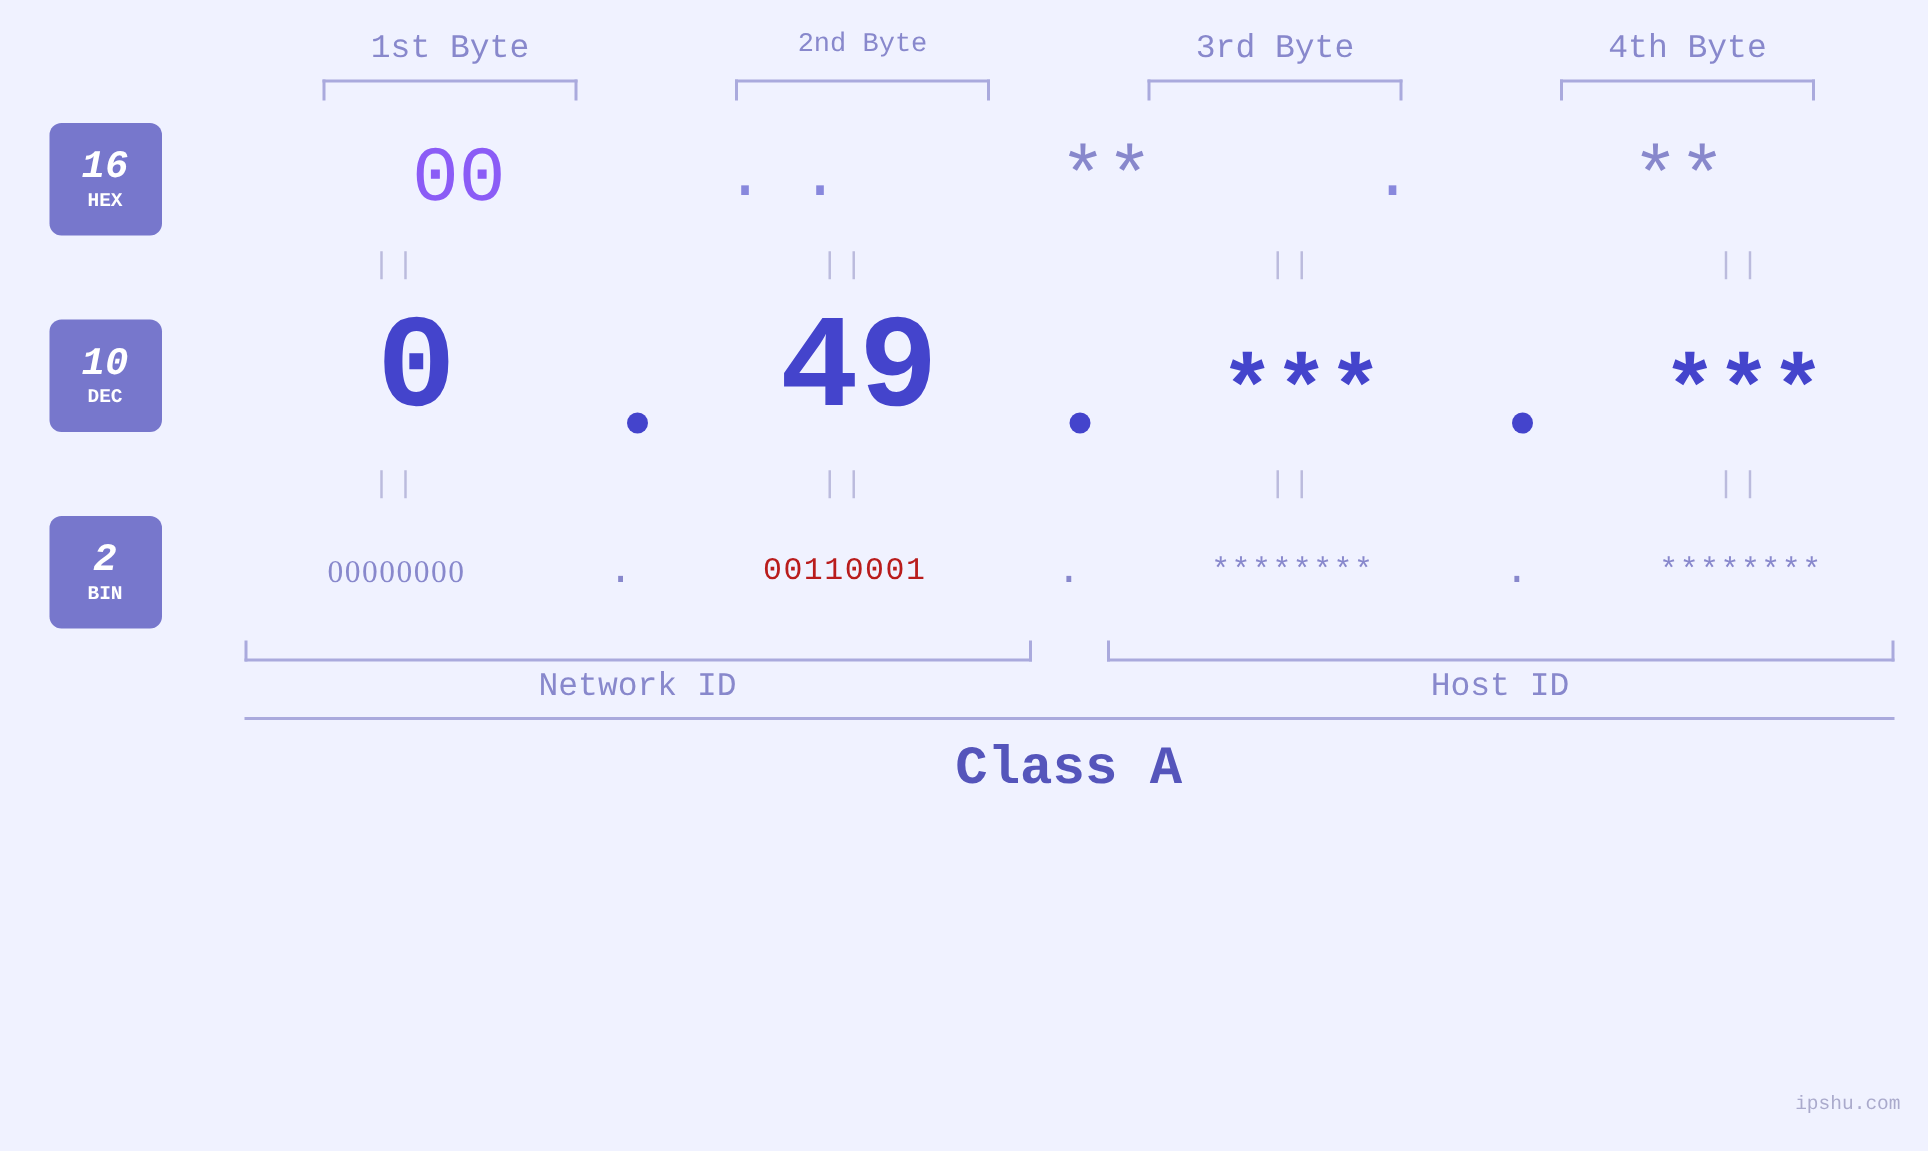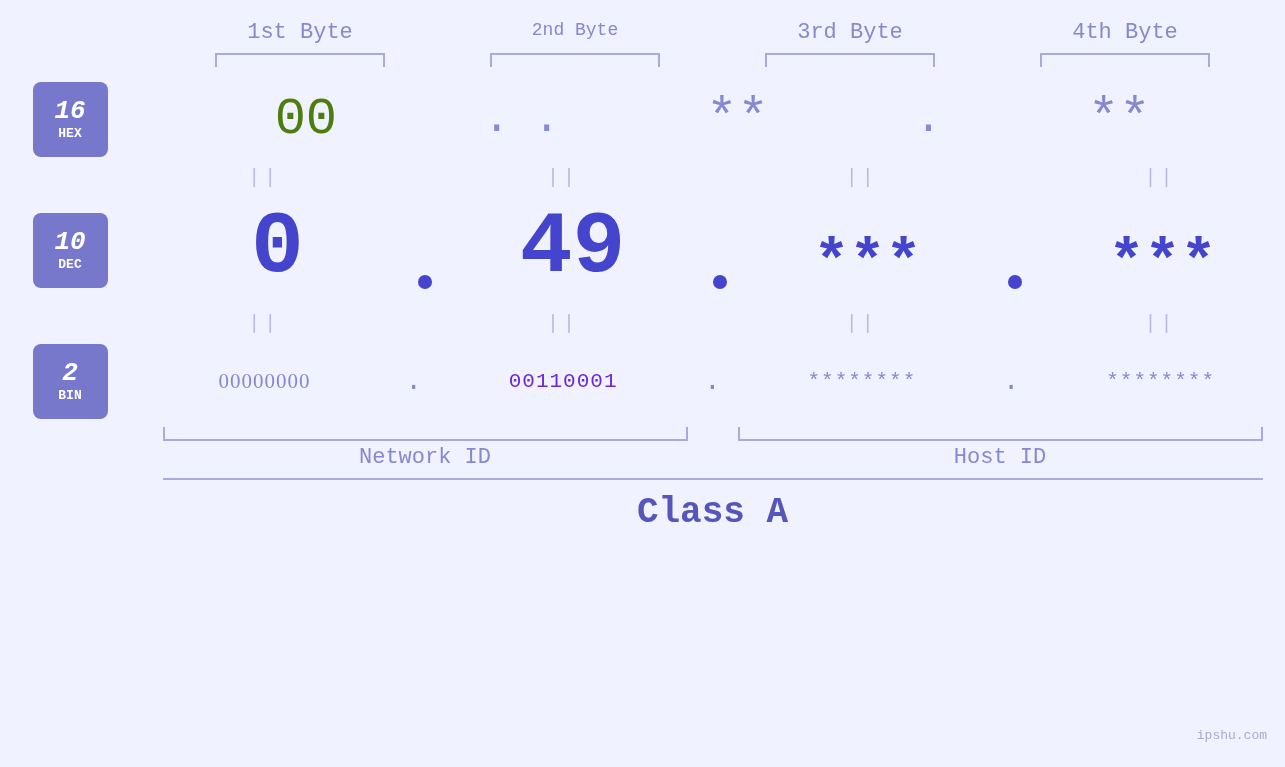--- a/index.html
+++ b/index.html
@@ -111,21 +111,21 @@
 
   <div class="row-group" style="height:80px; margin-top:4px;">
     <div class="badge-slot">
       <div class="badge">
         <span class="badge-num">16</span>
         <span class="badge-label">HEX</span>
       </div>
     </div>
     <div class="four-cells">
       <div class="value-cell">
-        <span style="font-size:52px; color:#4d7c0f; font-family:'Courier New',monospace;">00</span>
+        <span style="font-size:52px; color:#8b5cf6; font-family:'Courier New',monospace;">00</span>
       </div>
       <div class="sep-cell">
         <span style="font-size:44px; color:#8888dd; font-family:'Courier New',monospace;">.</span>
       </div>
       <div class="sep-cell">
         <span style="font-size:44px; color:#8888dd; font-family:'Courier New',monospace;">.</span>
       </div>
       <div class="value-cell">
         <span style="font-size:52px; color:#8888cc; font-family:'Courier New',monospace;">**</span>
       </div>
@@ -220,21 +220,21 @@
       </div>
     </div>
     <div class="four-cells">
       <div class="value-cell">
         <span style="font-size:21px; color:#8888cc; font-family:Liberation Serif, serif; letter-spacing:1px;">00000000</span>
       </div>
       <div class="sep-cell">
         <span style="font-size:28px; color:#8888cc; font-family:'Courier New',monospace;">.</span>
       </div>
       <div class="value-cell">
-        <span style="font-size:21px; color:#6d28d9; font-family:'Courier New',monospace; letter-spacing:1px;">00110001</span>
+        <span style="font-size:21px; color:#b91c1c; font-family:'Courier New',monospace; letter-spacing:1px;">00110001</span>
       </div>
       <div class="sep-cell">
         <span style="font-size:28px; color:#8888cc; font-family:'Courier New',monospace;">.</span>
       </div>
       <div class="value-cell">
         <span style="font-size:21px; color:#8888cc; font-family:'Courier New',monospace; letter-spacing:1px;">********</span>
       </div>
       <div class="sep-cell">
         <span style="font-size:28px; color:#8888cc; font-family:'Courier New',monospace;">.</span>
       </div>

